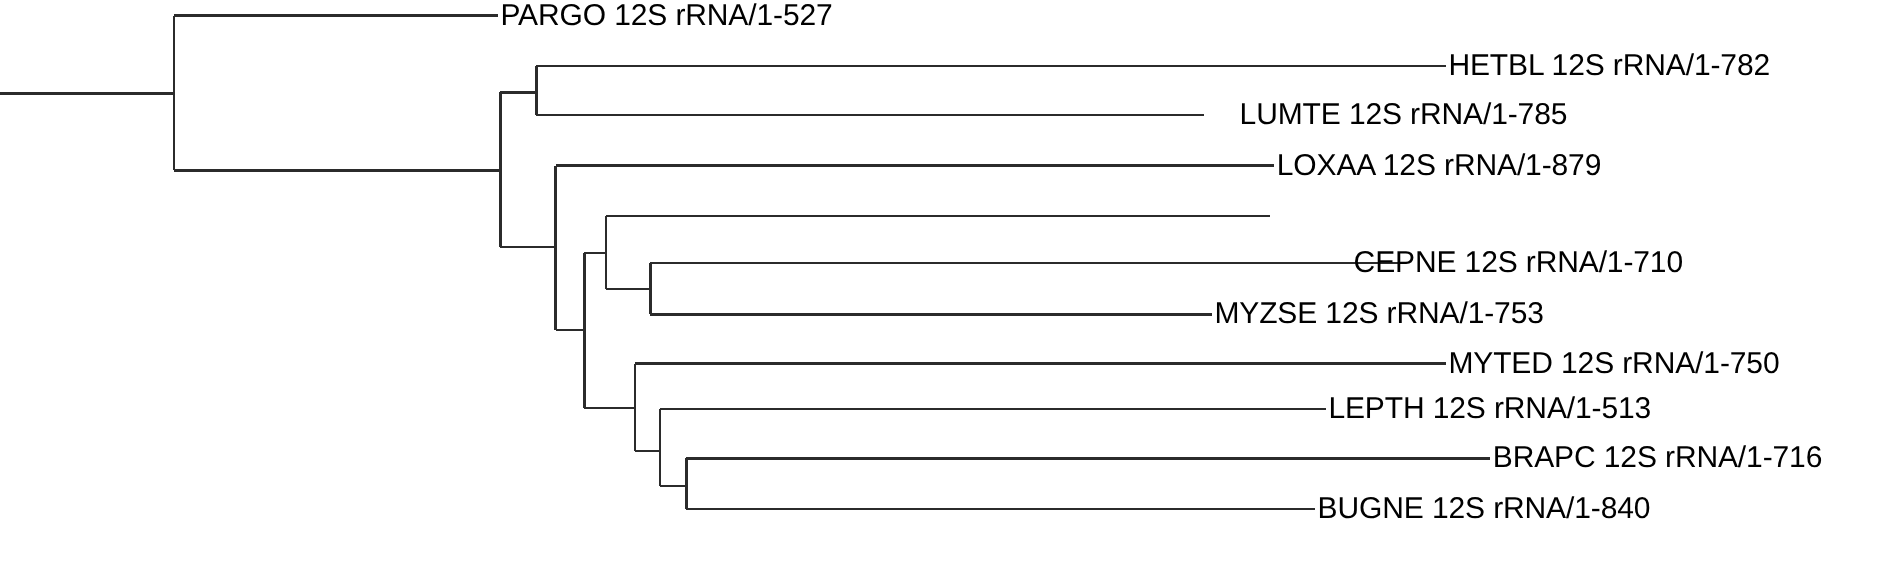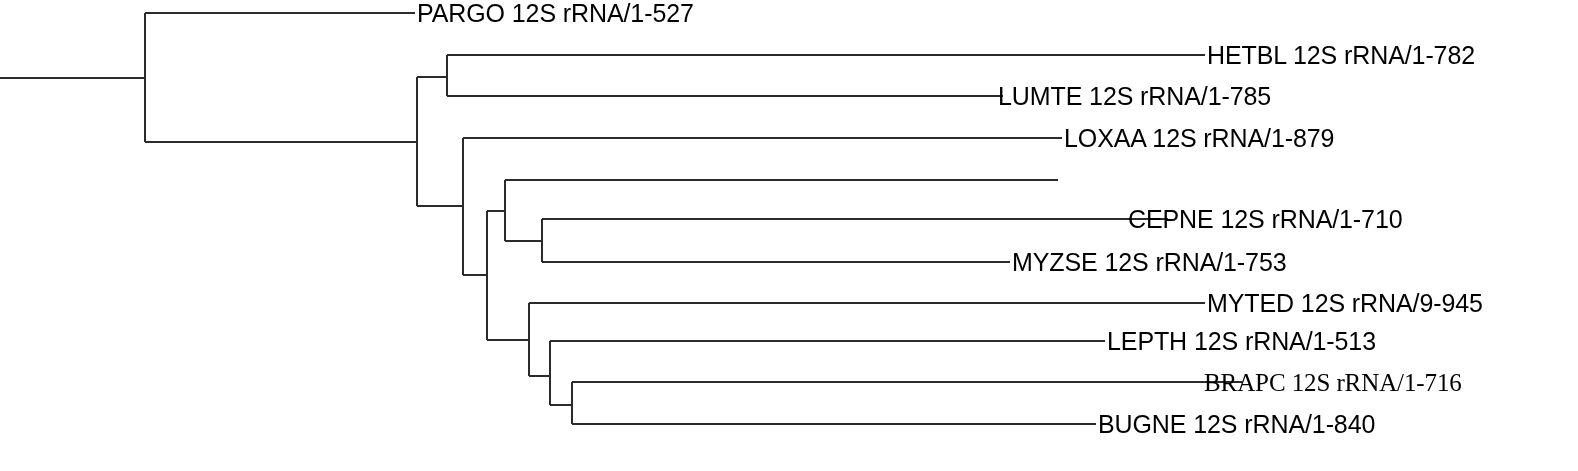--- a/index.html
+++ b/index.html
@@ -88,23 +88,23 @@
         <line x1="529" y1="303" x2="1205" y2="303" class="branch-line"></line>
         <line x1="550" y1="341" x2="1105" y2="341" class="branch-line"></line>
         <line x1="572" y1="382" x2="1242" y2="382" class="branch-line"></line>
         <line x1="572" y1="424" x2="1096" y2="424" class="branch-line"></line>
       </g>
   </svg>
 
   <div id="label-layer">
       <div class="leaf-label" style="left: 417px; top: 13px;">PARGO 12S rRNA/1-527</div>
       <div class="leaf-label" style="left: 1207px; top: 55px;">HETBL 12S rRNA/1-782</div>
-      <div class="leaf-label" style="left: 998px; top: 96px; text-align: right;">LUMTE 12S rRNA/1-785</div>
+      <div class="leaf-label" style="left: 1033px; top: 96px; text-align: right;">LUMTE 12S rRNA/1-785</div>
       <div class="leaf-label" style="left: 1064px; top: 138px; text-align: center;">LOXAA 12S rRNA/1-879</div>
       <div class="leaf-label" style="left: 1108px; top: 219px; margin-left: 20px;">CEPNE 12S rRNA/1-710</div>
       <div class="leaf-label" style="left: 1012px; top: 262px;">MYZSE 12S rRNA/1-753</div>
-      <div class="leaf-label" style="left: 1207px; top: 303px;">MYTED 12S rRNA/9-945</div>
+      <div class="leaf-label" style="left: 1207px; top: 303px;">MYTED 12S rRNA/1-750</div>
       <div class="leaf-label" style="left: 1107px; top: 341px;">LEPTH 12S rRNA/1-513</div>
-      <div class="leaf-label" style="left: 1204px; top: 382px; font-family: Liberation Serif, serif;">BRAPC 12S rRNA/1-716</div>
+      <div class="leaf-label" style="left: 1244px; top: 382px;">BRAPC 12S rRNA/1-716</div>
       <div class="leaf-label" style="left: 1098px; top: 424px;">BUGNE 12S rRNA/1-840</div>
     </div>
 
 </div>
 
 </body></html>

